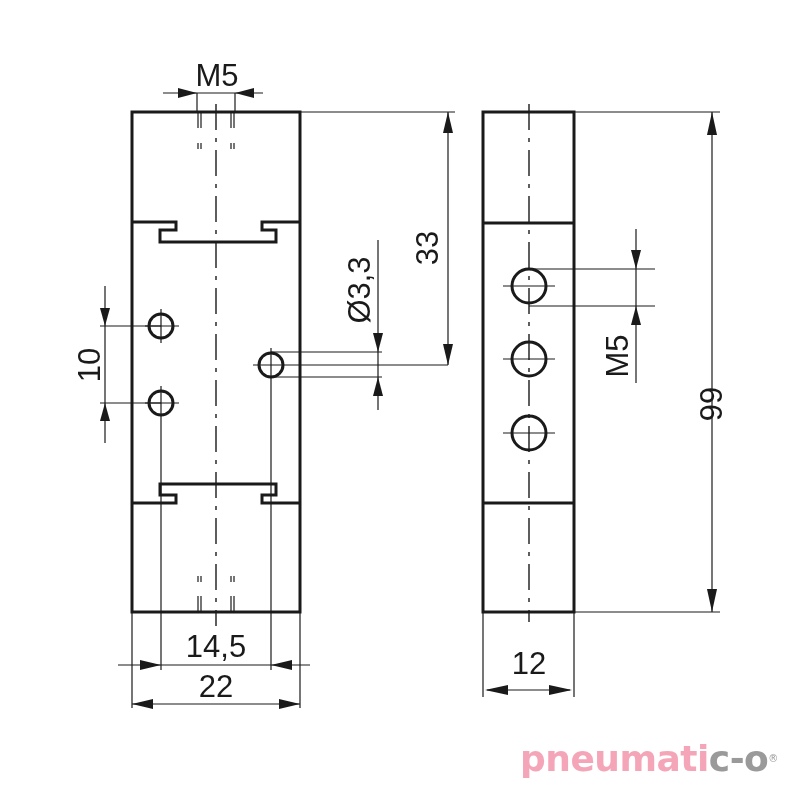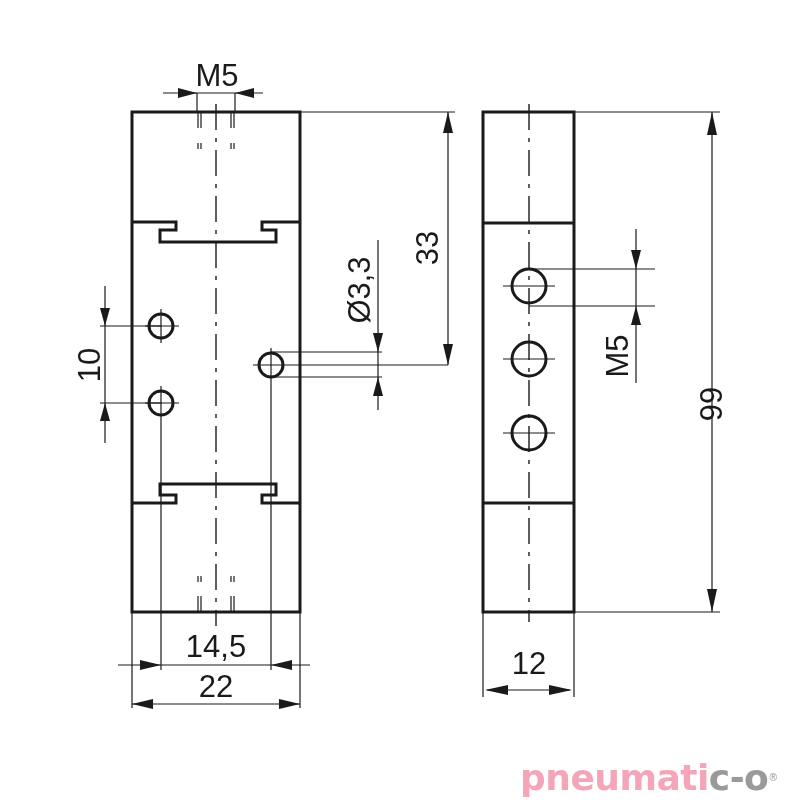--- a/index.html
+++ b/index.html
@@ -3,21 +3,21 @@
 <meta charset="utf-8">
 <style>
   html, body { margin:0; padding:0; background:#ffffff; }
   #canvas { position:relative; width:800px; height:800px; overflow:hidden; background:#fff; }
   svg { position:absolute; left:0; top:0; }
   .thick { stroke:#1a1a1a; stroke-width:3; fill:none; }
   .thin { stroke:#1a1a1a; stroke-width:1.2; fill:none; }
   .center { stroke:#1a1a1a; stroke-width:1.4; fill:none; stroke-dasharray:26 8 4 8; }
   .arrow { fill:#1a1a1a; stroke:none; }
   .dimtext { font-family:"Liberation Sans", "DejaVu Sans", sans-serif; font-size:31px; fill:#1a1a1a; }
-  .logo { position:absolute; left:520px; top:760px; font-family:"DejaVu Sans", "Liberation Sans", sans-serif; font-weight:bold; font-size:36px; letter-spacing:-0.5px; line-height:36px; white-space:nowrap; }
+  .logo { position:absolute; left:520px; top:741px; font-family:"DejaVu Sans", "Liberation Sans", sans-serif; font-weight:bold; font-size:36px; letter-spacing:-0.5px; line-height:36px; white-space:nowrap; }
   .logo .pink { color:#f4a6b8; }
   .logo .gray { color:#9a9a9a; }
   .logo .reg { color:#9a9a9a; font-size:10px; vertical-align:top; font-weight:normal; }
 </style>
 </head>
 <body>
 
 <div id="canvas">
 <svg width="800" height="800" viewBox="0 0 800 800">
 

